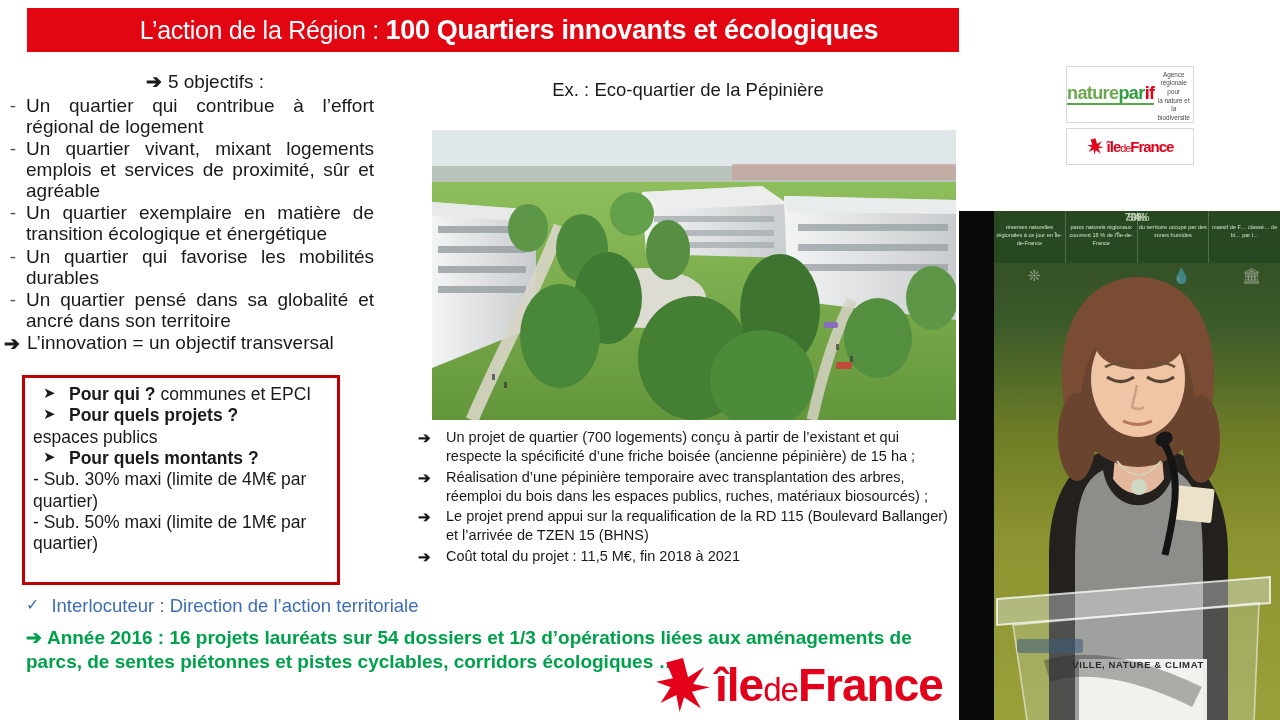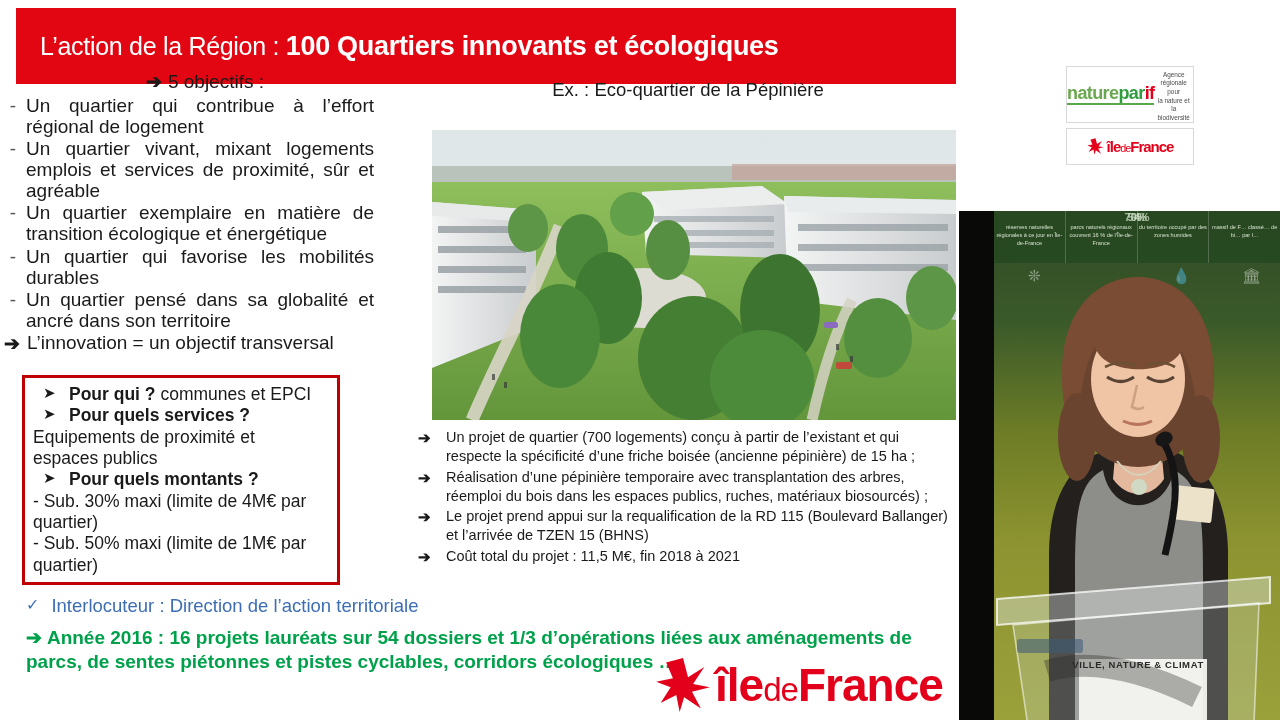--- a/index.html
+++ b/index.html
@@ -10,23 +10,23 @@
     overflow:hidden;
     position:relative;
   }
   
   #slide{
     position:absolute;left:0;top:0;width:959px;height:720px;
     background:#ffffff;overflow:hidden;
   }
   
   #banner{
-    position:absolute;left:16px;top:8px;width:940px;height:76px;
+    position:absolute;left:27px;top:8px;width:940px;height:44px;
     background:#e20613;
-    display:flex;align-items:center;
+    display:flex;align-items:center;justify-content:center;
   }
   #banner .title{
     color:#ffffff;white-space:nowrap;
     font-family:"Liberation Sans", sans-serif;
     padding-left:24px;
     letter-spacing:-0.3px;
   }
   #banner .t1{font-size:25px;font-weight:400;}
   #banner .t2{font-size:27px;font-weight:bold;}
 
@@ -206,23 +206,22 @@
     </div>
   </div>
 
   <div id="redbox">
     <div class="rb-line rb-bulleted">
       <span class="rb-chev">➤</span>
       <span><span class="rb-b">Pour qui ?</span><span> communes et EPCI</span></span>
     </div>
     <div class="rb-line rb-bulleted">
       <span class="rb-chev">➤</span>
-      <span><span class="rb-b">Pour quels services ?</span></span>
-    </div>
-    <div class="rb-plain">Equipements de proximité et</div>
+      <span><span class="rb-b">Pour quels projets ?</span></span>
+    </div>
     <div class="rb-plain">espaces publics</div>
     <div class="rb-line rb-bulleted">
       <span class="rb-chev">➤</span>
       <span><span class="rb-b">Pour quels montants ?</span></span>
     </div>
     <div class="rb-plain">- Sub. 30% maxi (limite de 4M€ par</div>
     <div class="rb-plain">quartier)</div>
     <div class="rb-plain">- Sub. 50% maxi (limite de 1M€ par</div>
     <div class="rb-plain">quartier)</div>
   </div>

